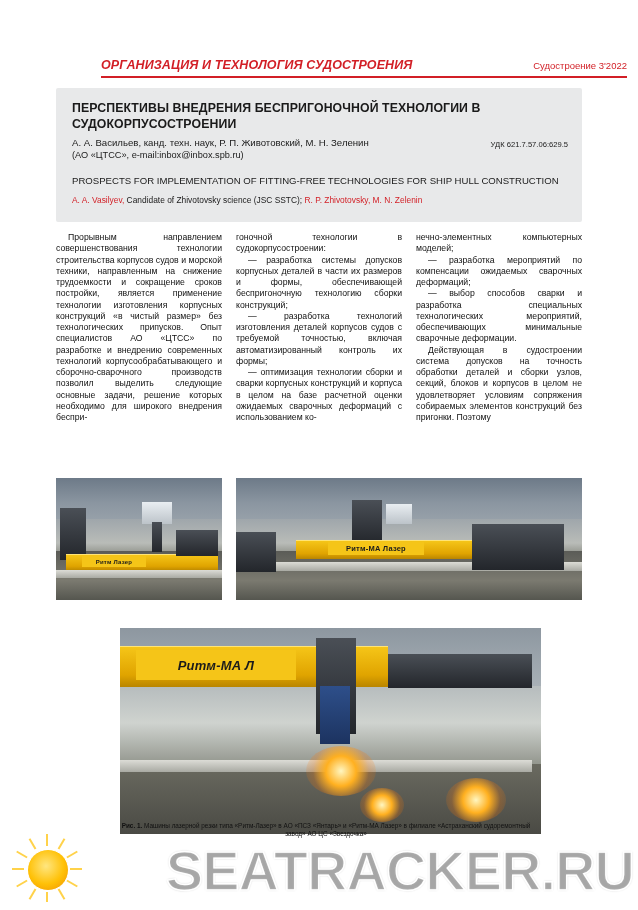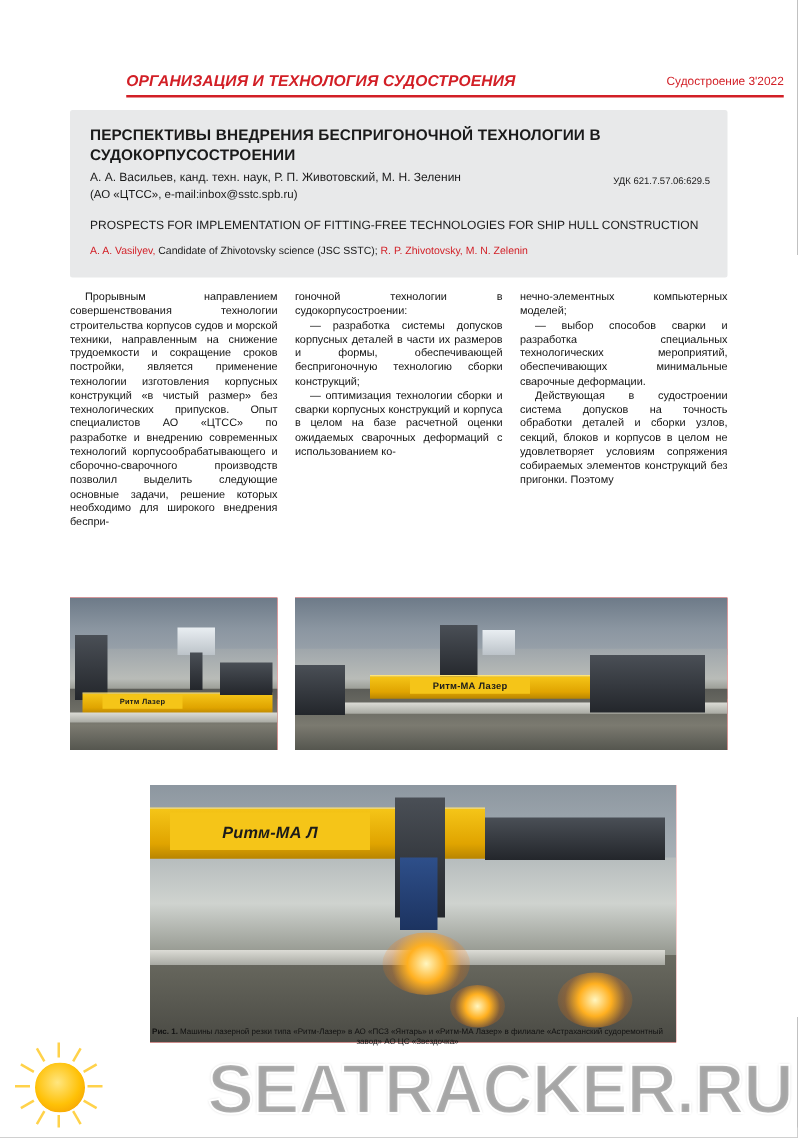--- a/index.html
+++ b/index.html
@@ -276,41 +276,43 @@
   <div class="header">
     <div class="header-title">ОРГАНИЗАЦИЯ И ТЕХНОЛОГИЯ СУДОСТРОЕНИЯ</div>
     <div class="header-issue">Судостроение 3'2022</div>
     <div class="header-rule"></div>
   </div>
 
   <div class="titlebox">
     <div class="art-title">ПЕРСПЕКТИВЫ ВНЕДРЕНИЯ БЕСПРИГОНОЧНОЙ ТЕХНОЛОГИИ В СУДОКОРПУСОСТРОЕНИИ</div>
     <div class="authors">
       <div>А. А. Васильев, канд. техн. наук, Р. П. Животовский, М. Н. Зеленин</div>
-      <div class="affil">(АО «ЦТСС», e-mail:inbox@sstc.spb.ru)</div>
+      <div class="affil">(АО «ЦТСС», e-mail:inbox@inbox.spb.ru)</div>
     </div>
     <div class="udk">УДК 621.7.57.06:629.5</div>
     <div class="art-title-en">PROSPECTS FOR IMPLEMENTATION OF FITTING-FREE TECHNOLOGIES FOR SHIP HULL CONSTRUCTION</div>
     <div class="authors-en">
       <span>A. A. Vasilyev,</span><span class="en-dark"> Candidate of Zhivotovsky science (JSC SSTC); </span><span>R. P. Zhivotovsky, M. N. Zelenin</span>
     </div>
   </div>
 
   <div class="col col1">
     <p class="ind">Прорывным направлением совершенствования технологии строительства корпусов судов и морской техники, направленным на снижение трудоемкости и сокращение сроков постройки, является применение технологии изготовления корпусных конструкций «в чистый размер» без технологических припусков. Опыт специалистов АО «ЦТСС» по разработке и внедрению современных технологий корпусообрабатывающего и сборочно-сварочного производств позволил выделить следующие основные задачи, решение которых необходимо для широкого внедрения беспри-</p>
   </div>
 
   <div class="col col2">
     <p>гоночной технологии в судокорпусостроении:</p>
     <p class="ind">— разработка системы допусков корпусных деталей в части их размеров и формы, обеспечивающей беспригоночную технологию сборки конструкций;</p>
+    <p class="ind">— разработка технологий изготовления деталей корпусов судов с требуемой точностью, включая автоматизированный контроль их формы;</p>
     <p class="ind">— оптимизация технологии сборки и сварки корпусных конструкций и корпуса в целом на базе расчетной оценки ожидаемых сварочных деформаций с использованием ко-</p>
   </div>
 
   <div class="col col3">
     <p>нечно-элементных компьютерных моделей;</p>
+    <p class="ind">— разработка мероприятий по компенсации ожидаемых сварочных деформаций;</p>
     <p class="ind">— выбор способов сварки и разработка специальных технологических мероприятий, обеспечивающих минимальные сварочные деформации.</p>
     <p class="ind">Действующая в судостроении система допусков на точность обработки деталей и сборки узлов, секций, блоков и корпусов в целом не удовлетворяет условиям сопряжения собираемых элементов конструкций без пригонки. Поэтому</p>
   </div>
 
   <div class="fig fig-a">
     <div class="photo-sky"></div>
     <div class="photo-mid"></div>
     <div class="photo-floor"></div>
     <div class="machine-dark" style="left:4px; top:30px; width:26px; height:52px;"></div>
     <div class="machine-panel" style="left:86px; top:24px; width:30px; height:22px;"></div>

